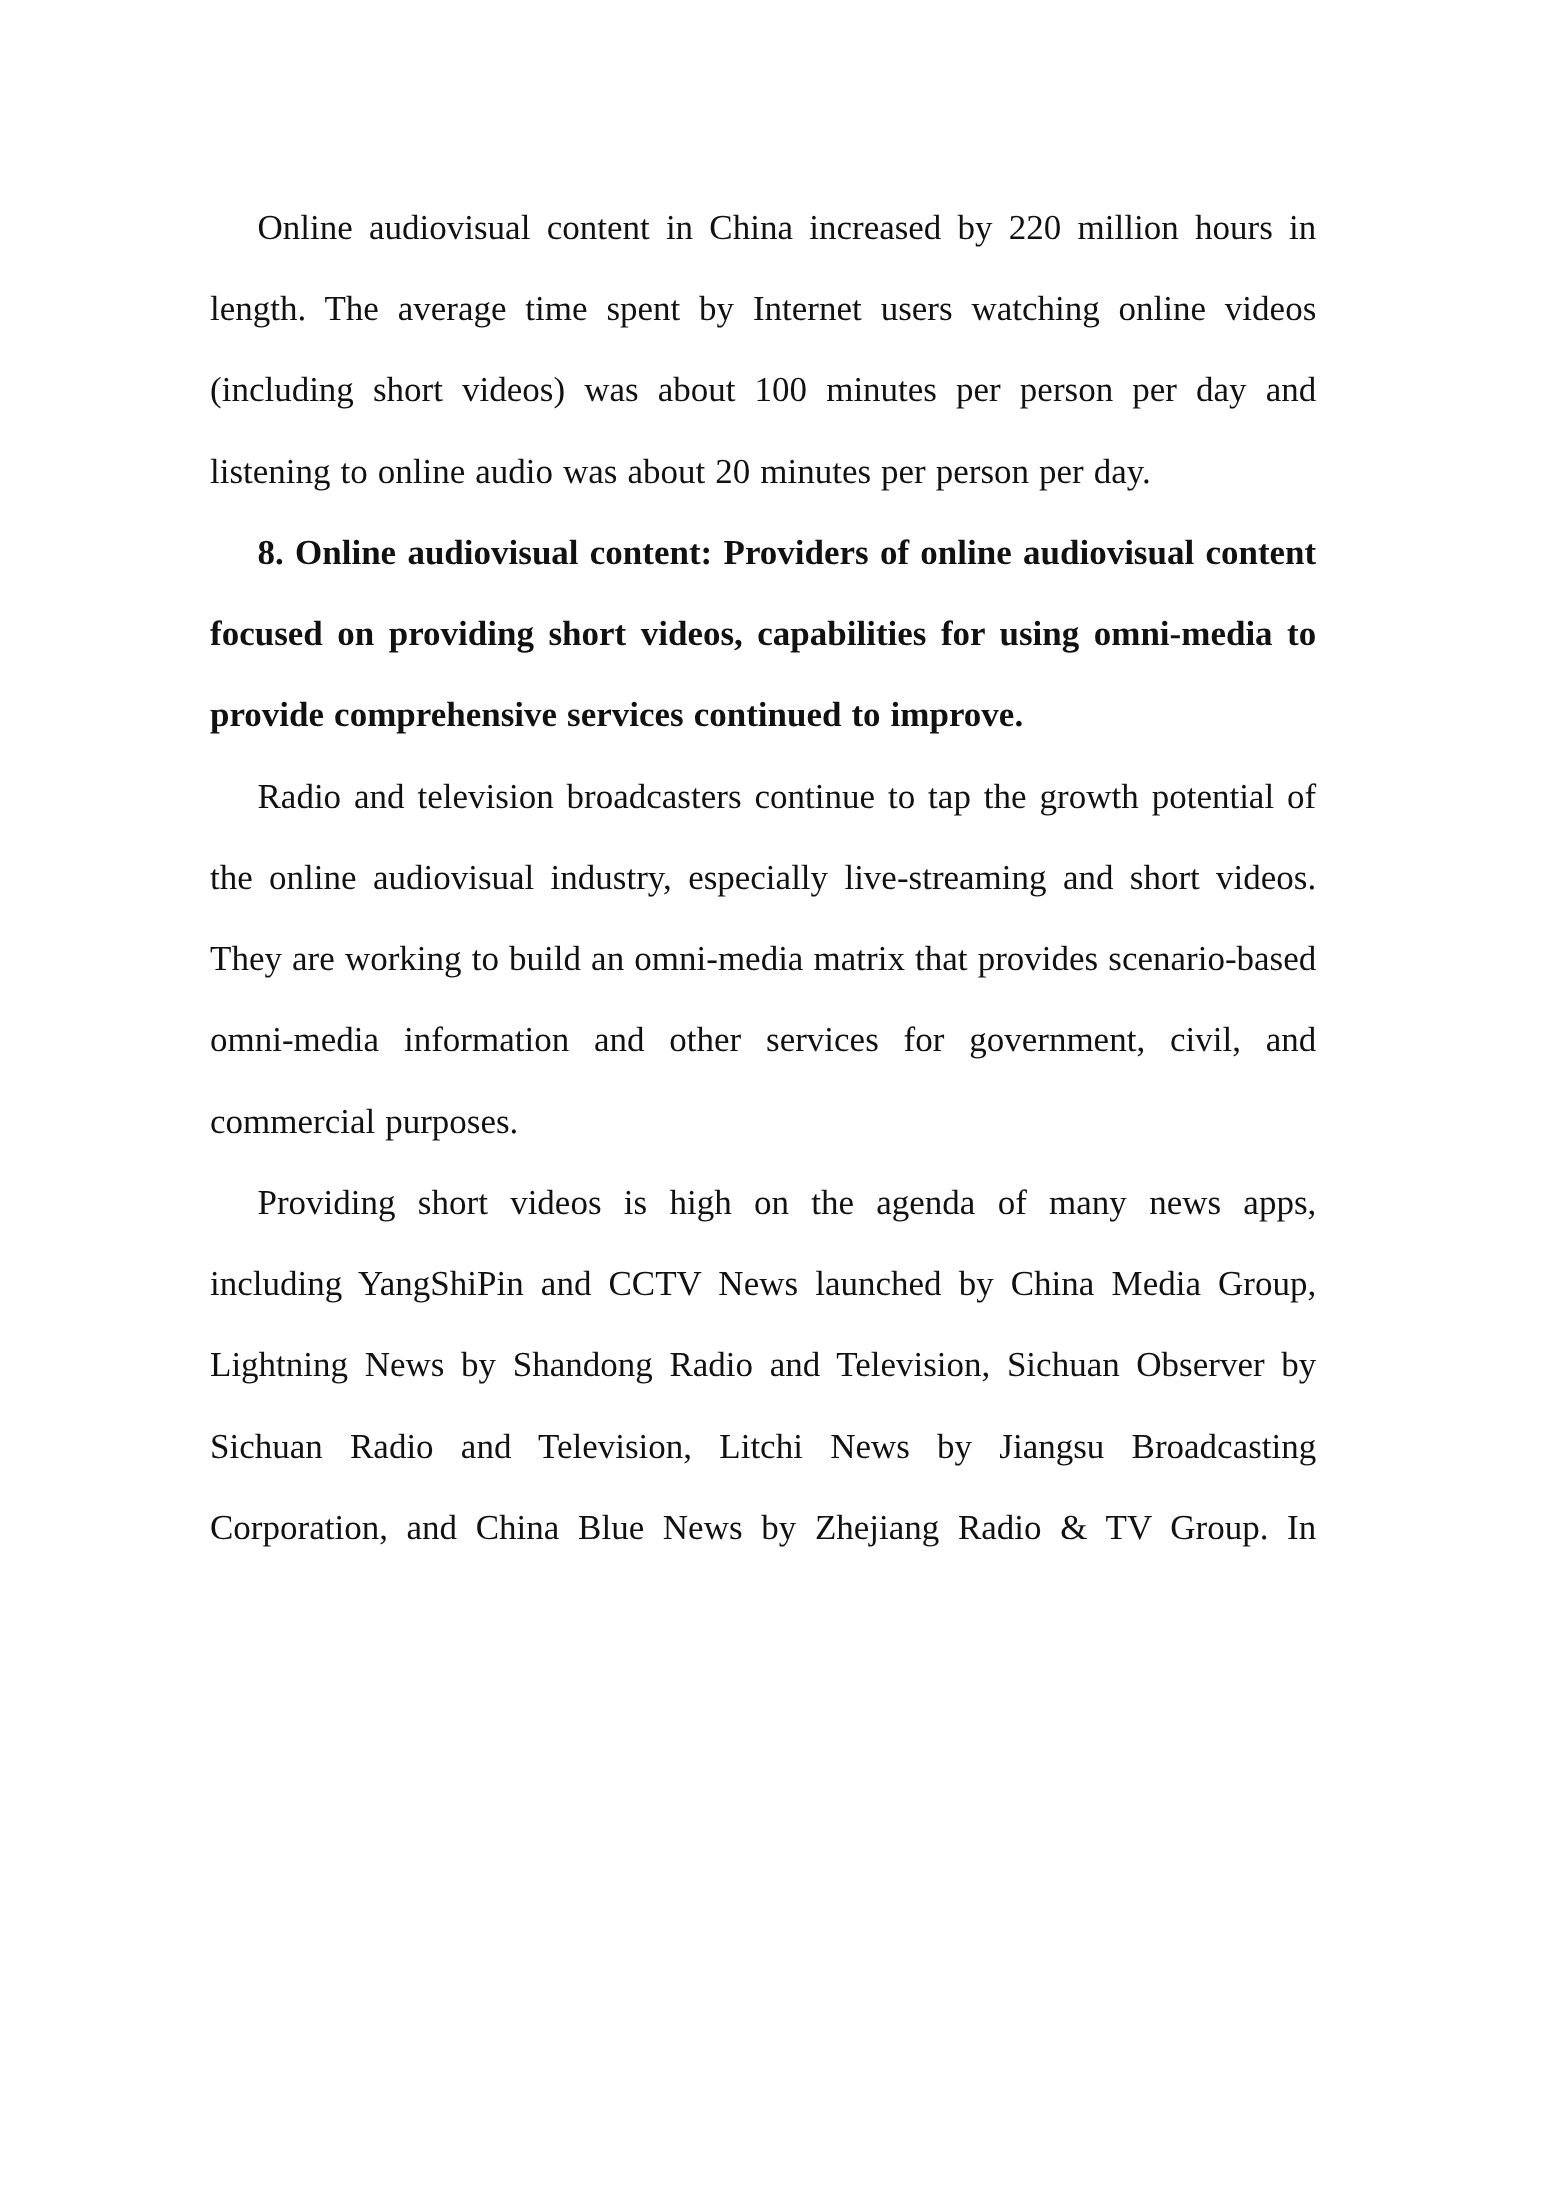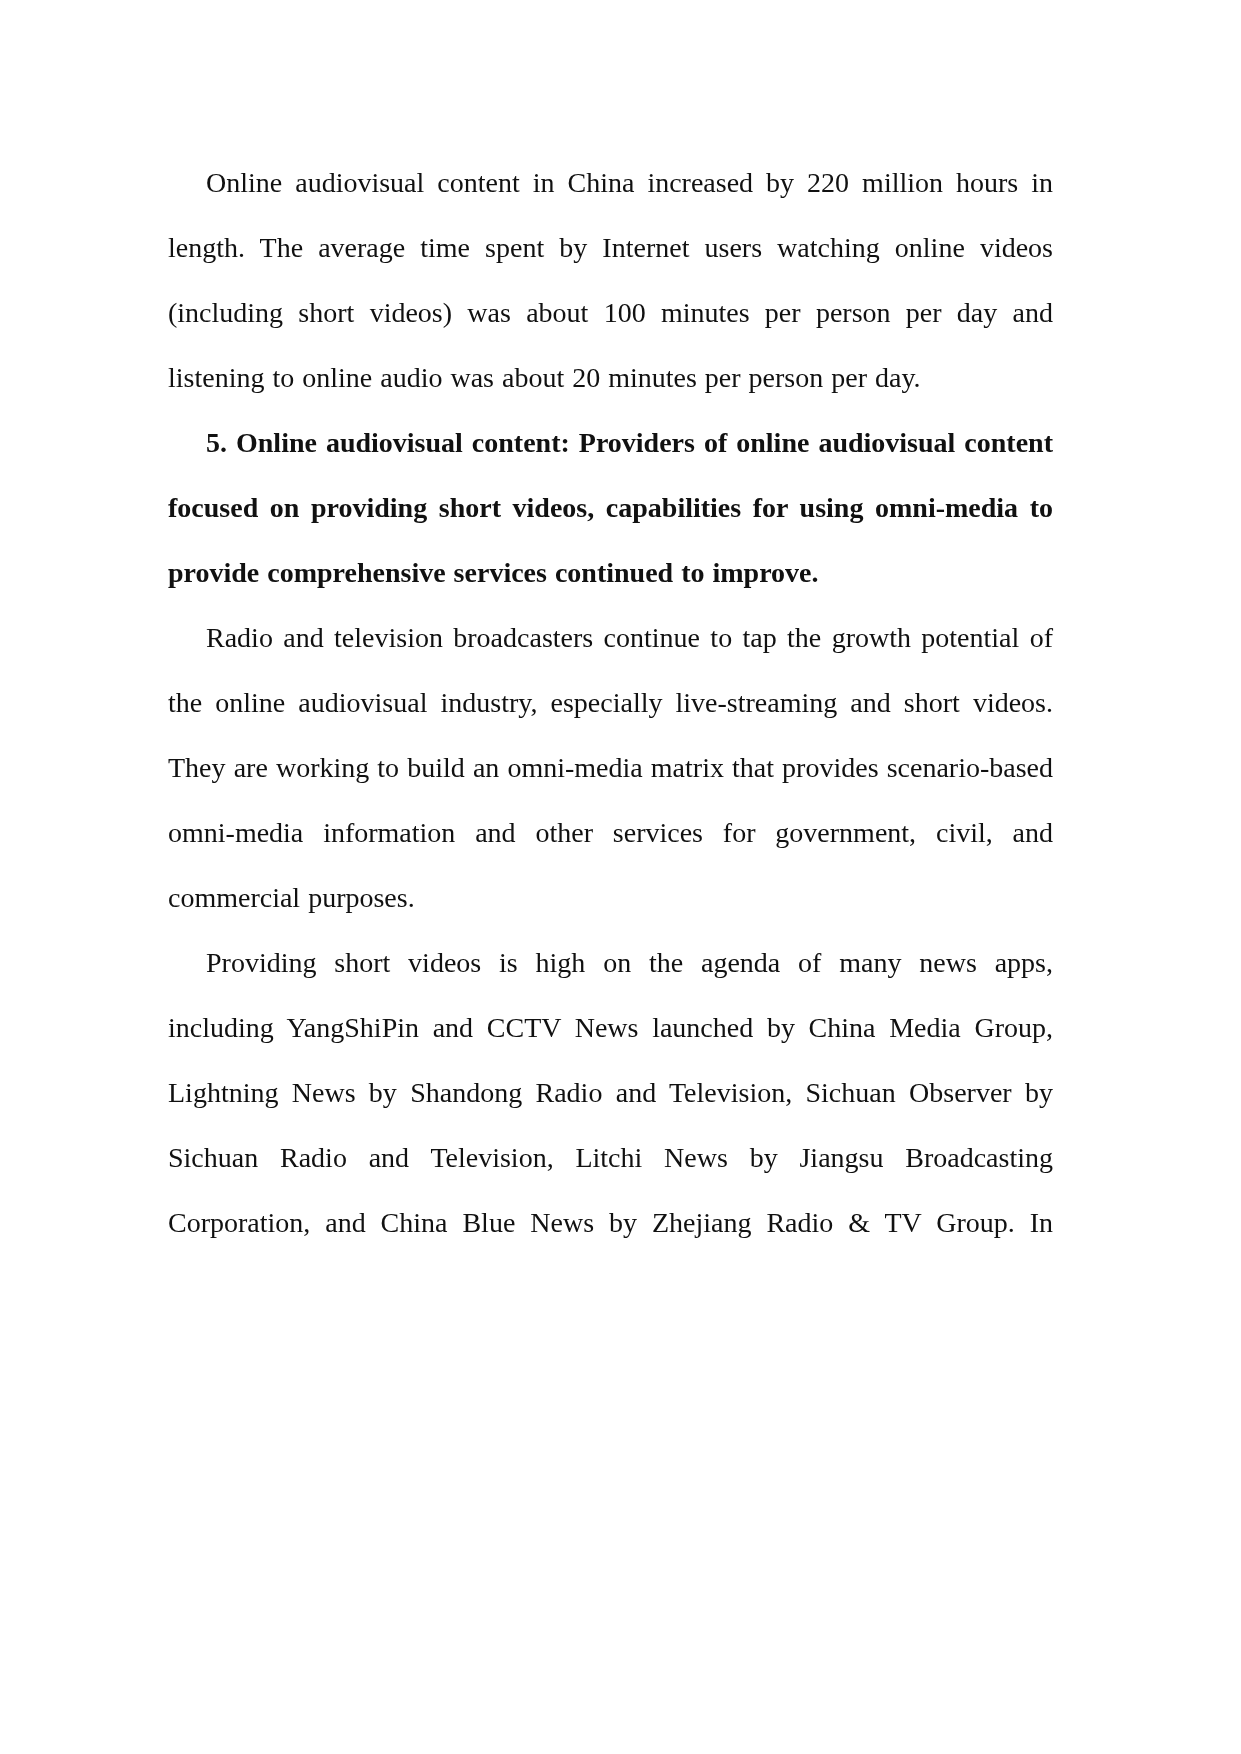--- a/index.html
+++ b/index.html
@@ -43,18 +43,18 @@
     line-height: 28px;
     color: #0369a1;
   }
 </style>
 </head>
 <body>
 
 <div class="page">
   <div class="content">
     <p class="body">Online audiovisual content in China increased by 220 million hours in length. The average time spent by Internet users watching online videos (including short videos) was about 100 minutes per person per day and listening to online audio was about 20 minutes per person per day.</p>
-    <p class="heading">5. Online audiovisual content: Providers of online audiovisual content focused on providing short videos, capabilities for using omni-media to provide comprehensive services continued to improve.</p>
+    <p class="heading">8. Online audiovisual content: Providers of online audiovisual content focused on providing short videos, capabilities for using omni-media to provide comprehensive services continued to improve.</p>
     <p class="body">Radio and television broadcasters continue to tap the growth potential of the online audiovisual industry, especially live-streaming and short videos. They are working to build an omni-media matrix that provides scenario-based omni-media information and other services for government, civil, and commercial purposes.</p>
     <p class="body">Providing short videos is high on the agenda of many news apps, including YangShiPin and CCTV News launched by China Media Group, Lightning News by Shandong Radio and Television, Sichuan Observer by Sichuan Radio and Television, Litchi News by Jiangsu Broadcasting Corporation, and China Blue News by Zhejiang Radio &amp; TV Group. In addition to self-owned communication channels, radio and television broadcasters also use third-party Internet platforms. On the two largest short video platforms Douyin and Kuaishou, accounts of central-level radio</p>
   </div>
   <div class="page-number">20</div>
 </div>
 
 </body></html>

